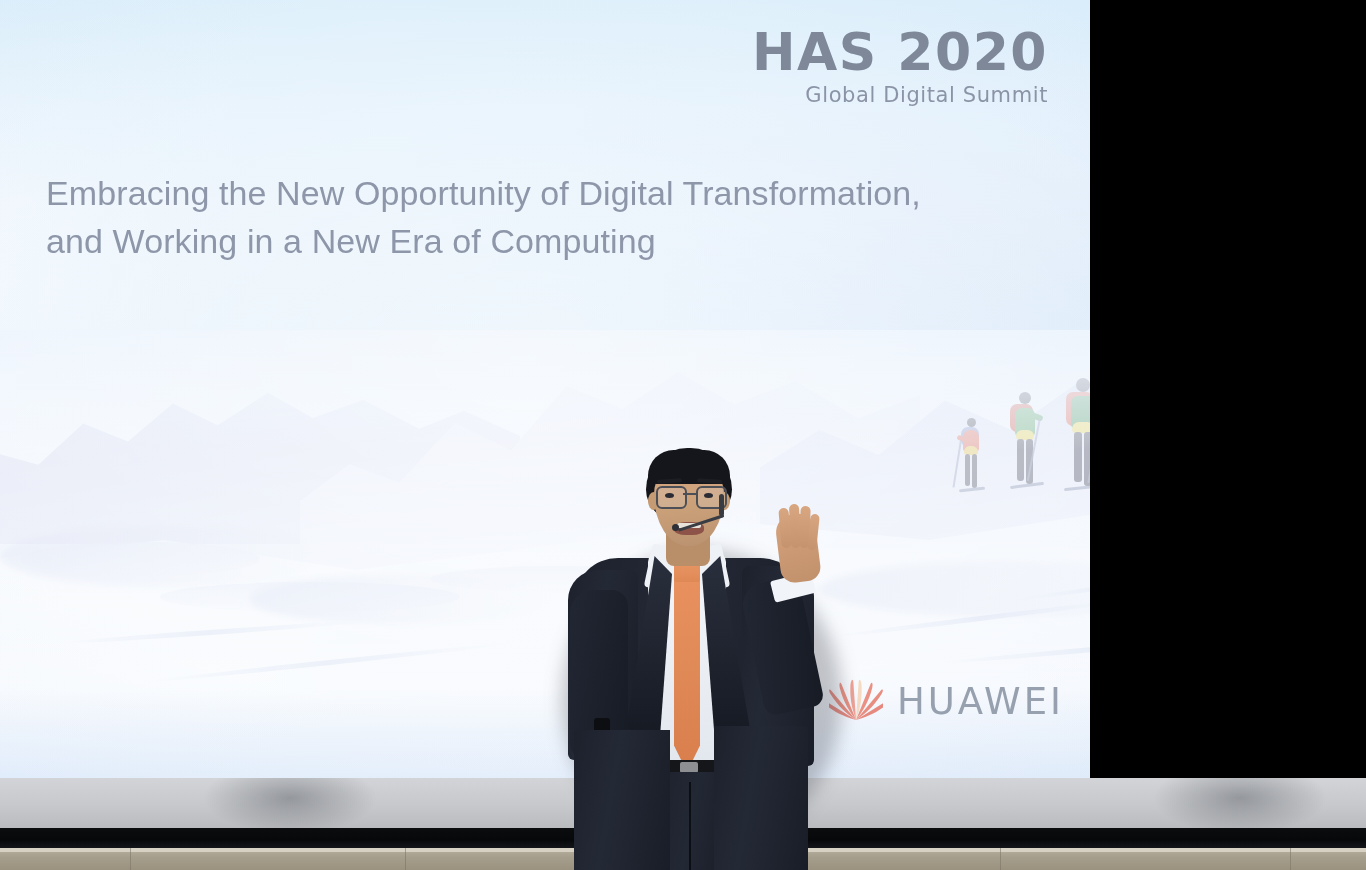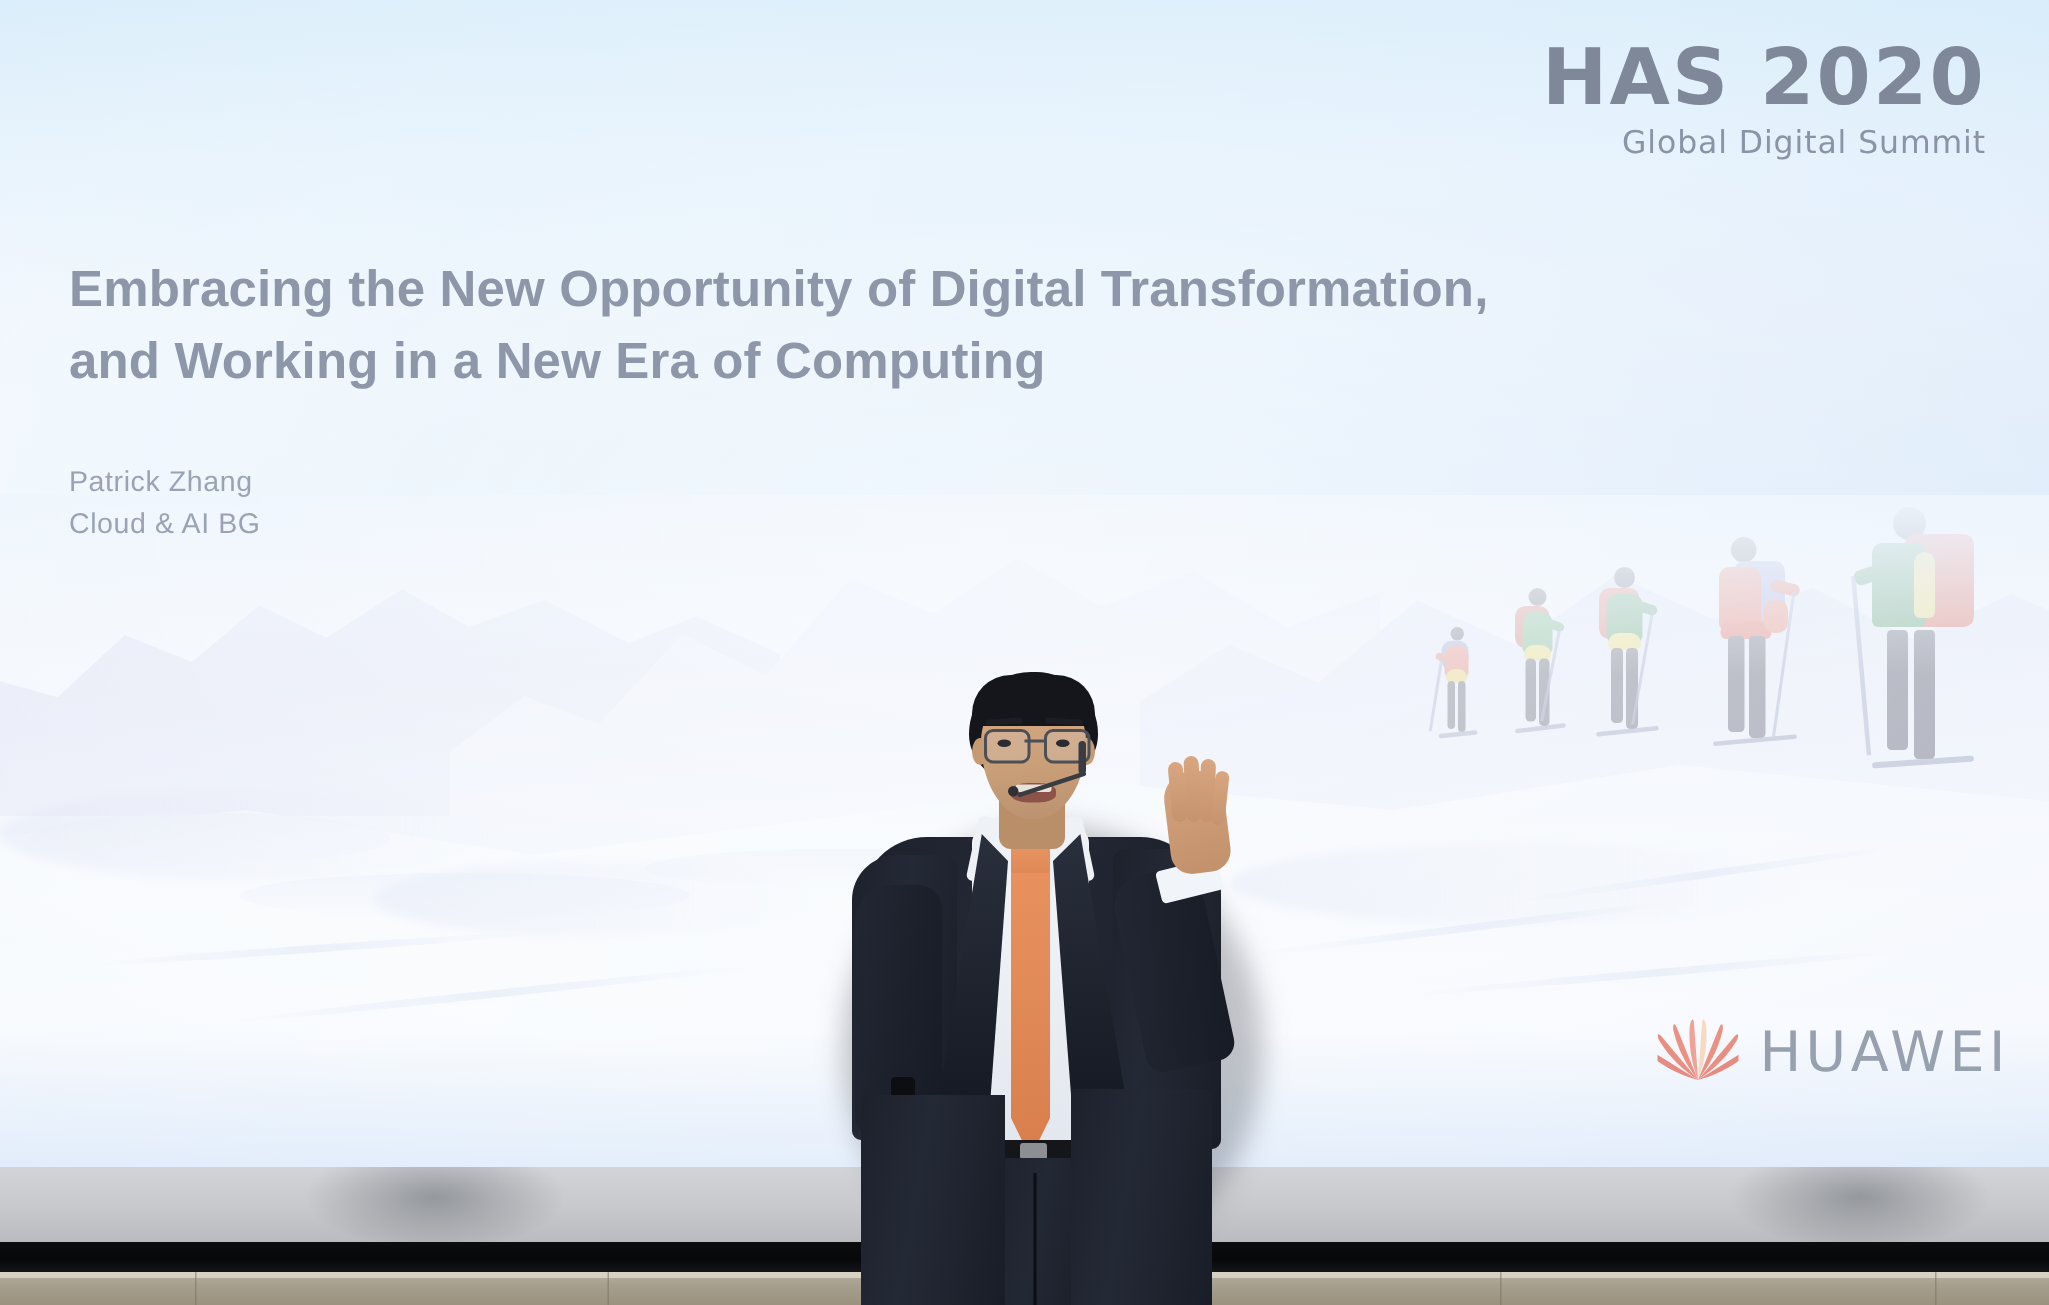--- a/index.html
+++ b/index.html
@@ -3,21 +3,21 @@
 <meta charset="utf-8">
 <style>
   html,body{margin:0;padding:0;background:#000;}
   #stage{
     position:relative;width:1366px;height:870px;overflow:hidden;
     font-family:"Liberation Sans", sans-serif;
   }
 
   
   #screen{
-    position:absolute;left:0;top:0;width:1366px;height:778px;
+    position:absolute;left:0;top:0;width:1090px;height:778px;
     background:
       linear-gradient(180deg,
         rgba(214,236,250,.95) 0%,
         rgba(225,240,252,.75) 14%,
         rgba(236,243,252,.35) 26%,
         rgba(244,247,253,.10) 36%,
         rgba(250,251,254,0) 45%),
       linear-gradient(100deg,
         #eef6fd 0%, #e3f1fb 22%, #ddeefb 46%, #dbeafa 68%, #d6e7f9 100%);
     overflow:hidden;
@@ -73,21 +73,21 @@
       background:linear-gradient(180deg,rgba(228,238,252,0),rgba(223,235,251,.9));pointer-events:none;}
 
   
   .has-logo{position:absolute;right:42px;top:26px;text-align:right;line-height:1;}
   .has-main{font-size:52px;font-weight:700;color:#7e8899;letter-spacing:1.5px;
       font-family:"DejaVu Sans", sans-serif;}
   .has-sub{font-size:21px;color:#8b94a6;letter-spacing:.6px;margin-top:7px;
       font-family:"DejaVu Sans", sans-serif;}
 
   .slide-title{position:absolute;left:46px;top:170px;width:1200px;
-      font-size:34px;font-weight:700;color:#8d97a9;line-height:1.4;letter-spacing:.1px;}
+      font-size:34px;font-weight:400;color:#8d97a9;line-height:1.4;letter-spacing:.1px;}
   .speaker-block{position:absolute;left:46px;top:308px;line-height:1.45;}
   .sp-name{font-size:19px;color:#9aa3b4;letter-spacing:.4px;}
   .sp-role{font-size:19px;color:#9aa3b4;letter-spacing:.4px;}
 
   .tagline{position:absolute;left:26px;top:674px;font-size:17px;color:#b5bdcb;
       line-height:1.5;letter-spacing:.3px;font-family:"DejaVu Sans", sans-serif;}
 
   .hw-logo{position:absolute;right:26px;top:676px;display:flex;align-items:center;gap:14px;}
   .hw-word{font-size:37px;color:#97a0ae;letter-spacing:3px;font-weight:400;
       font-family:"DejaVu Sans", sans-serif;}
@@ -236,24 +236,20 @@
     <div class="has-logo">
       <div class="has-main">HAS 2020</div>
       <div class="has-sub">Global Digital Summit</div>
     </div>
 
     <div class="slide-title">
       <div>Embracing the New Opportunity of Digital Transformation,</div>
       <div>and Working in a New Era of Computing</div>
     </div>
 
-    <div class="speaker-block">
-      <div class="sp-name">Patrick Zhang</div>
-      <div class="sp-role">Cloud &amp; AI BG</div>
-    </div>
 
 
     <div class="hw-logo">
       <span>
         <svg width="54" height="46" viewBox="0 0 54 46" aria-hidden="true">
           <g transform="translate(27,44)">
             <g fill="#ef9e92" opacity="0.95">
               <path d="M0,0 C-3,-10 -5,-22 -3,-36 C-2,-41 0,-42 0,-38 L0,0 Z" transform="rotate(-4)"></path>
               <path d="M0,0 C-3,-10 -5,-22 -3,-36 C-2,-41 0,-42 0,-38 L0,0 Z" transform="rotate(-22)" fill="#ea8c7e"></path>
               <path d="M0,0 C-3,-10 -5,-22 -3,-36 C-2,-41 0,-42 0,-38 L0,0 Z" transform="rotate(-40)" fill="#e8897b"></path>

